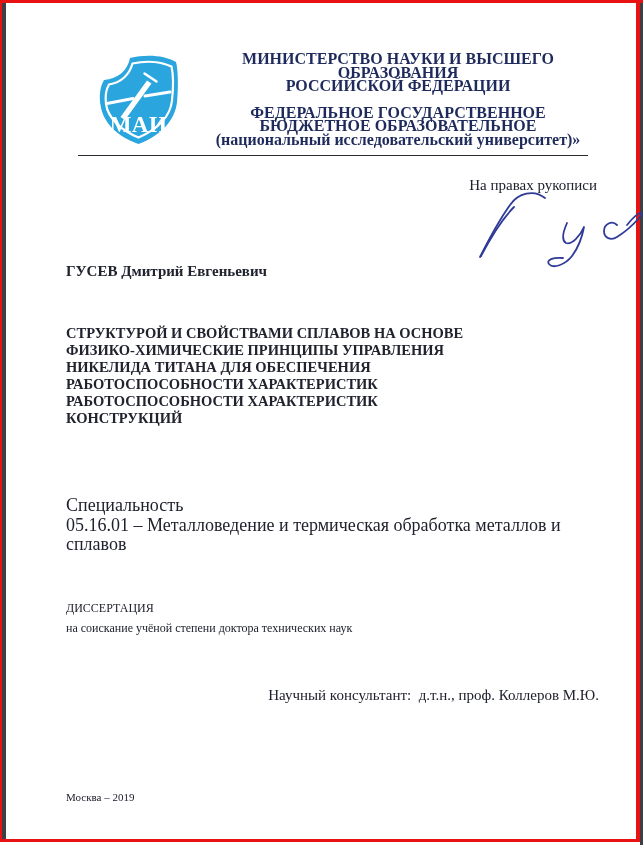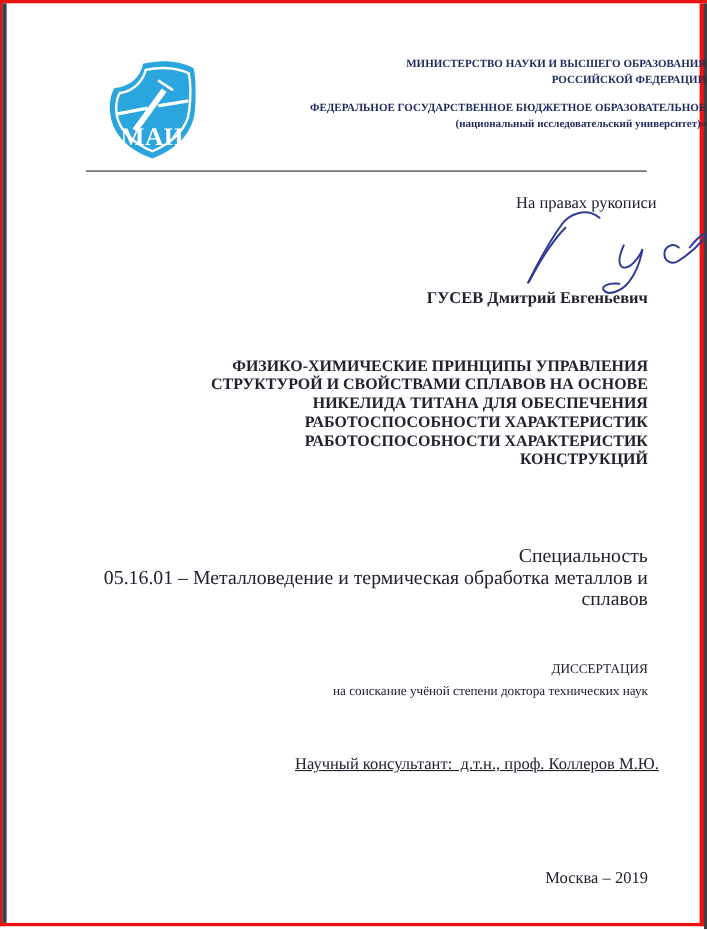--- a/index.html
+++ b/index.html
@@ -27,42 +27,41 @@
   .edge-bottom{left:0;top:839px;width:643px;height:3px;background:var(--border-red);}
   .edge-left-red{left:0;top:0;width:2px;height:842px;background:var(--border-red);}
   .edge-left-dark{left:2px;top:3px;width:4px;height:836px;background:var(--shadow-dark);}
   .edge-right-red{left:636px;top:3px;width:4px;height:839px;background:var(--border-red);}
   .edge-right-dark{left:640px;top:3px;width:3px;height:842px;background:var(--shadow-dark);}
 
   .logo{position:absolute;left:96px;top:54px;width:85px;height:93px;}
 
   .header-text{
     position:absolute;left:195px;top:52px;width:406px;
-    text-align:right;font-weight:bold;font-size:10px;line-height:13.5px;
+    text-align:center;font-weight:bold;font-size:16px;line-height:13.5px;
     color:var(--header-text);
-    margin-left:41px;
   }
   .header-gap{height:13px;}
   .spaced{letter-spacing:2.5px;}
 
   .rule{position:absolute;left:78px;top:155px;width:510px;height:0;
         border-top:1.2px solid var(--rule-color);}
 
   .manuscript-note{position:absolute;top:177px;right:46px;font-size:15px;}
 
   .signature{position:absolute;left:470px;top:185px;width:173px;height:90px;}
 
-  .center-block{position:absolute;left:35px;width:554px;text-align:right;}
+  .center-block{position:absolute;left:66px;width:554px;text-align:left;}
   .author{top:263px;font-weight:bold;font-size:15px;}
   .diss-title{top:325px;font-weight:bold;font-size:14.5px;line-height:17px;}
   .specialty{top:496px;font-size:18px;line-height:19.5px;}
   .dissertation{top:599px;font-size:12px;line-height:19.5px;}
-  .city-year{top:791px;font-size:15px;}
+  .city-year{top:791px;font-size:11px;}
 
-  .consultant{position:absolute;top:687px;right:44px;font-size:15px;white-space:pre;text-decoration:underline;}
+  .consultant{position:absolute;top:687px;right:44px;font-size:15px;white-space:pre;}
 </style>
 </head>
 <body>
 
 <div class="page">
 
   <div class="edge edge-top"></div>
   <div class="edge edge-bottom"></div>
   <div class="edge edge-left-red"></div>
   <div class="edge edge-left-dark"></div>
@@ -98,22 +97,22 @@
       <path d="M75 13 C64 4 48 8 40 20 C30 34 19 54 10 72"></path>
       <path d="M11 71 C22 50 33 33 44 22"></path>
       <path d="M97 38 C93 47 91 55 96 58 C102 60 110 51 114 42 C112 53 108 63 102 71 C95 80 83 84 79 79 C76 75 83 72 93 73"></path>
       <path d="M147 40 C142 35 134 39 134 46 C134 53 141 56 147 52 C155 47 163 40 169 33 C172 30 172 28 170 28 C167 29 161 35 157 40"></path>
     </g>
   </svg>
 
   <div class="center-block author">ГУСЕВ Дмитрий Евгеньевич</div>
 
   <div class="center-block diss-title">
+    <div>СТРУКТУРОЙ И СВОЙСТВАМИ СПЛАВОВ НА ОСНОВЕ</div>
     <div>ФИЗИКО-ХИМИЧЕСКИЕ ПРИНЦИПЫ УПРАВЛЕНИЯ</div>
-    <div>СТРУКТУРОЙ И СВОЙСТВАМИ СПЛАВОВ НА ОСНОВЕ</div>
     <div>НИКЕЛИДА ТИТАНА ДЛЯ ОБЕСПЕЧЕНИЯ</div>
     <div>РАБОТОСПОСОБНОСТИ ХАРАКТЕРИСТИК</div>
     <div>РАБОТОСПОСОБНОСТИ ХАРАКТЕРИСТИК</div>
     <div>КОНСТРУКЦИЙ</div>
   </div>
 
   <div class="center-block specialty">
     <div>Специальность</div>
     <div>05.16.01 – Металловедение и термическая обработка металлов и сплавов</div>
   </div>

